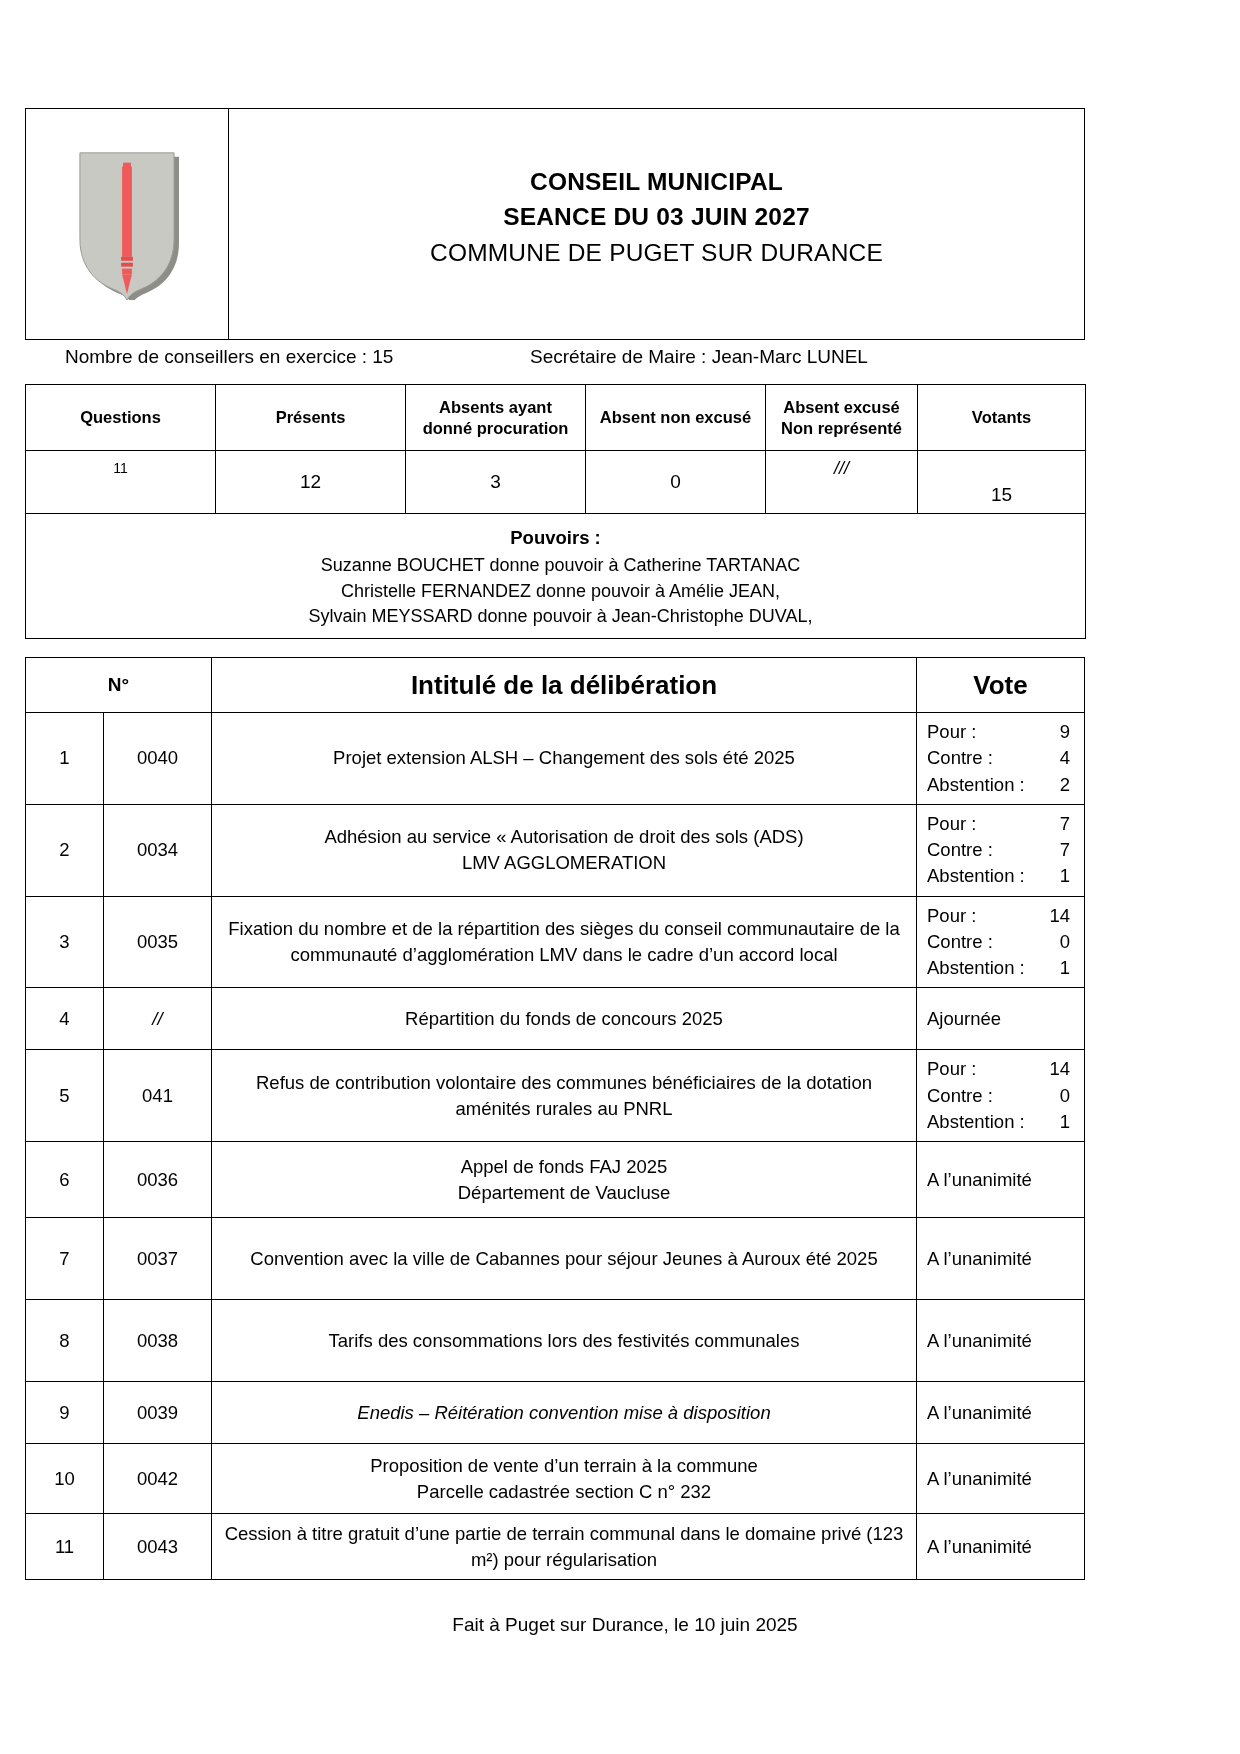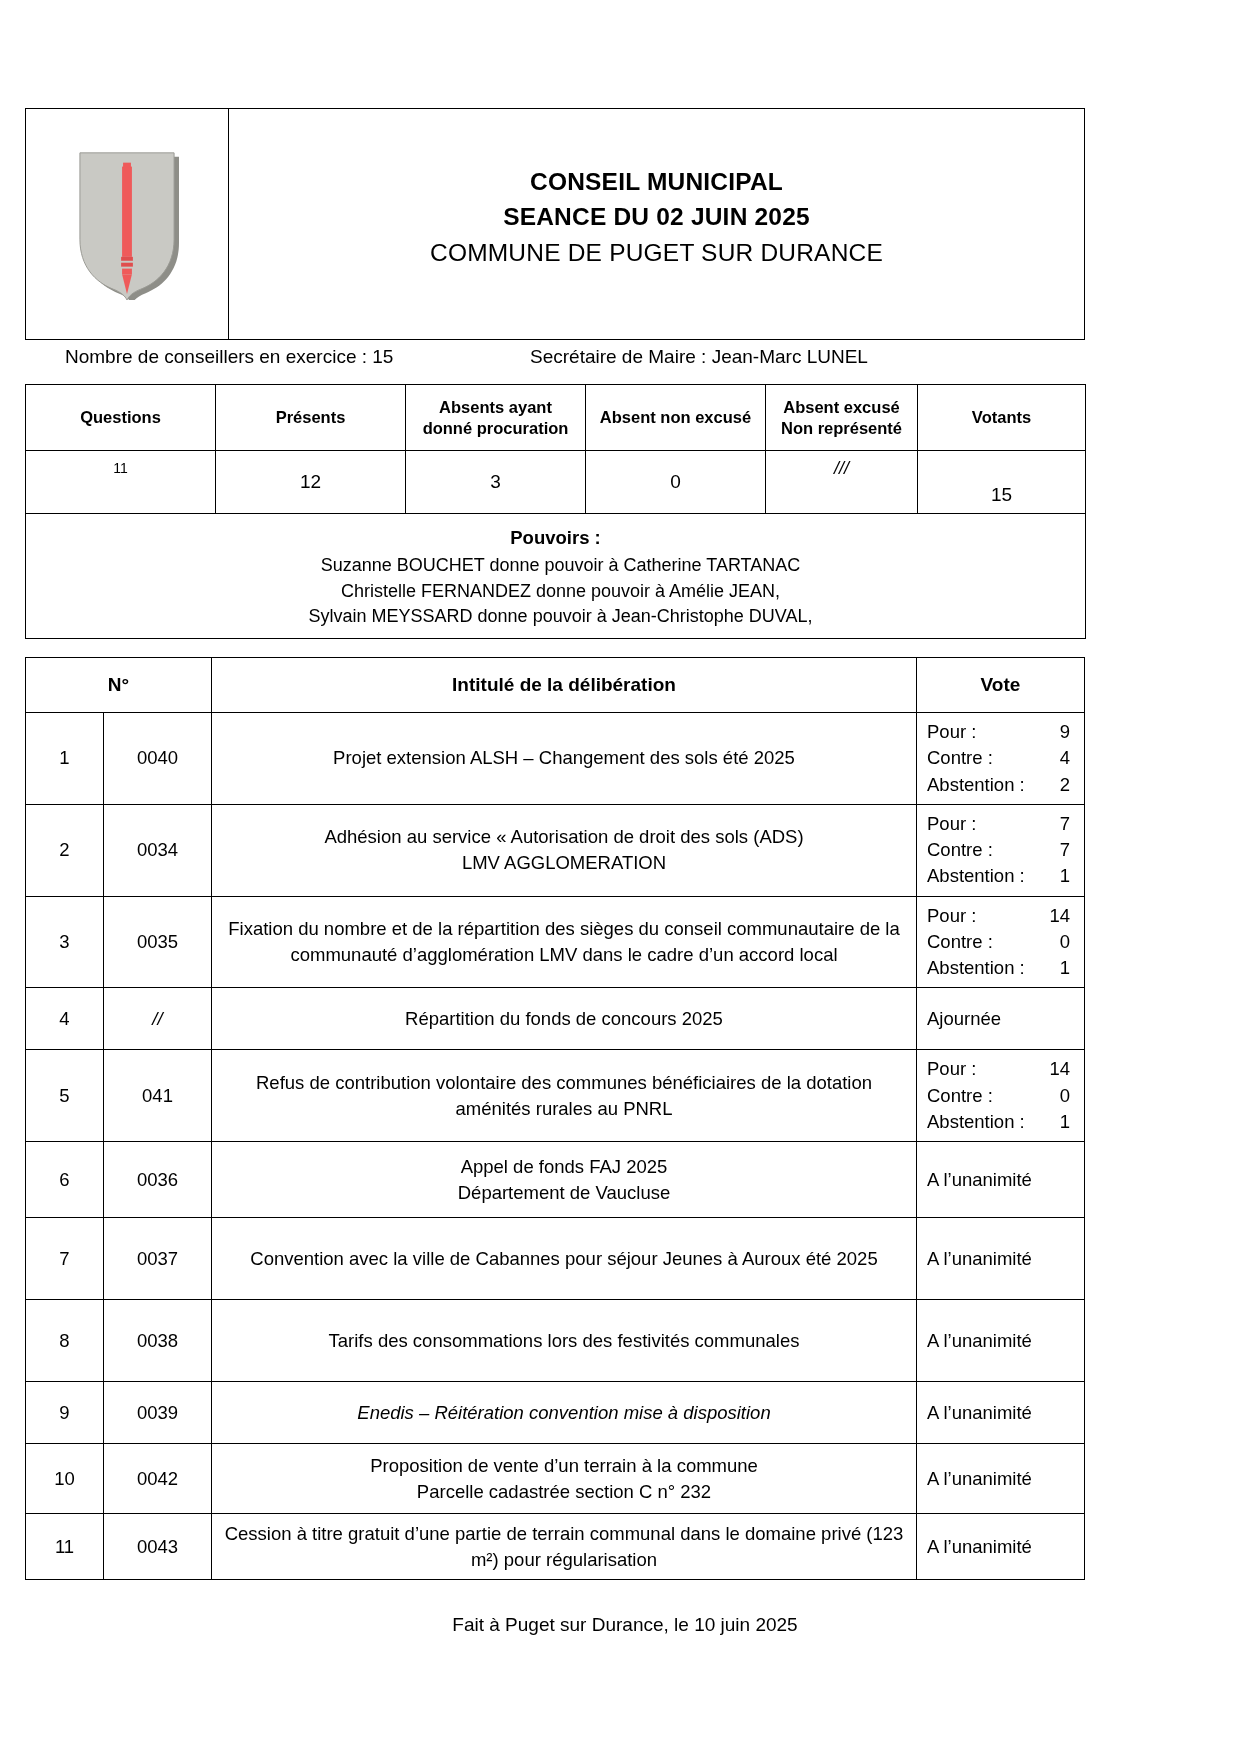--- a/index.html
+++ b/index.html
@@ -154,21 +154,21 @@
     border: 1px solid #000;
     vertical-align: middle;
   }
   th.th-n {
     font-size: 19px;
     font-weight: bold;
     height: 52px;
     text-align: center;
   }
   th.th-int, th.th-vote {
-    font-size: 19px;
+    font-size: 26px;
     font-weight: bold;
     text-align: center;
   }
   td.c-num, td.c-ref {
     text-align: center;
     font-size: 18.5px;
   }
   td.c-num { width: 78px; }
   td.c-ref { width: 108px; }
   td.c-ref.slash { font-style: italic; }
@@ -223,21 +223,21 @@
               <rect x="54" y="114" width="12" height="4" fill="#e04e4e"></rect>
               <rect x="54" y="120" width="12" height="4" fill="#e04e4e"></rect>
               <rect x="55" y="126" width="10" height="6" fill="#ef5a5a"></rect>
               <path d="M55 132 L65 132 L60 152 Z" fill="#ef5a5a"></path>
               <rect x="56" y="18" width="8" height="6" fill="#ef5a5a"></rect>
             </svg>
           </span>
         </td>
         <td class="title-cell">
           <div class="title-l1">CONSEIL MUNICIPAL</div>
-          <div class="title-l2">SEANCE DU 02 JUIN 2025</div>
+          <div class="title-l2">SEANCE DU 03 JUIN 2027</div>
           <div class="title-l3">COMMUNE DE PUGET SUR DURANCE</div>
         </td>
       </tr>
     </tbody>
       </table>
 
     <div class="subline">
       <span class="left">Nombre de conseillers en exercice : 15</span>
       <span class="right">Secrétaire de Maire : Jean-Marc LUNEL</span>
     </div>

